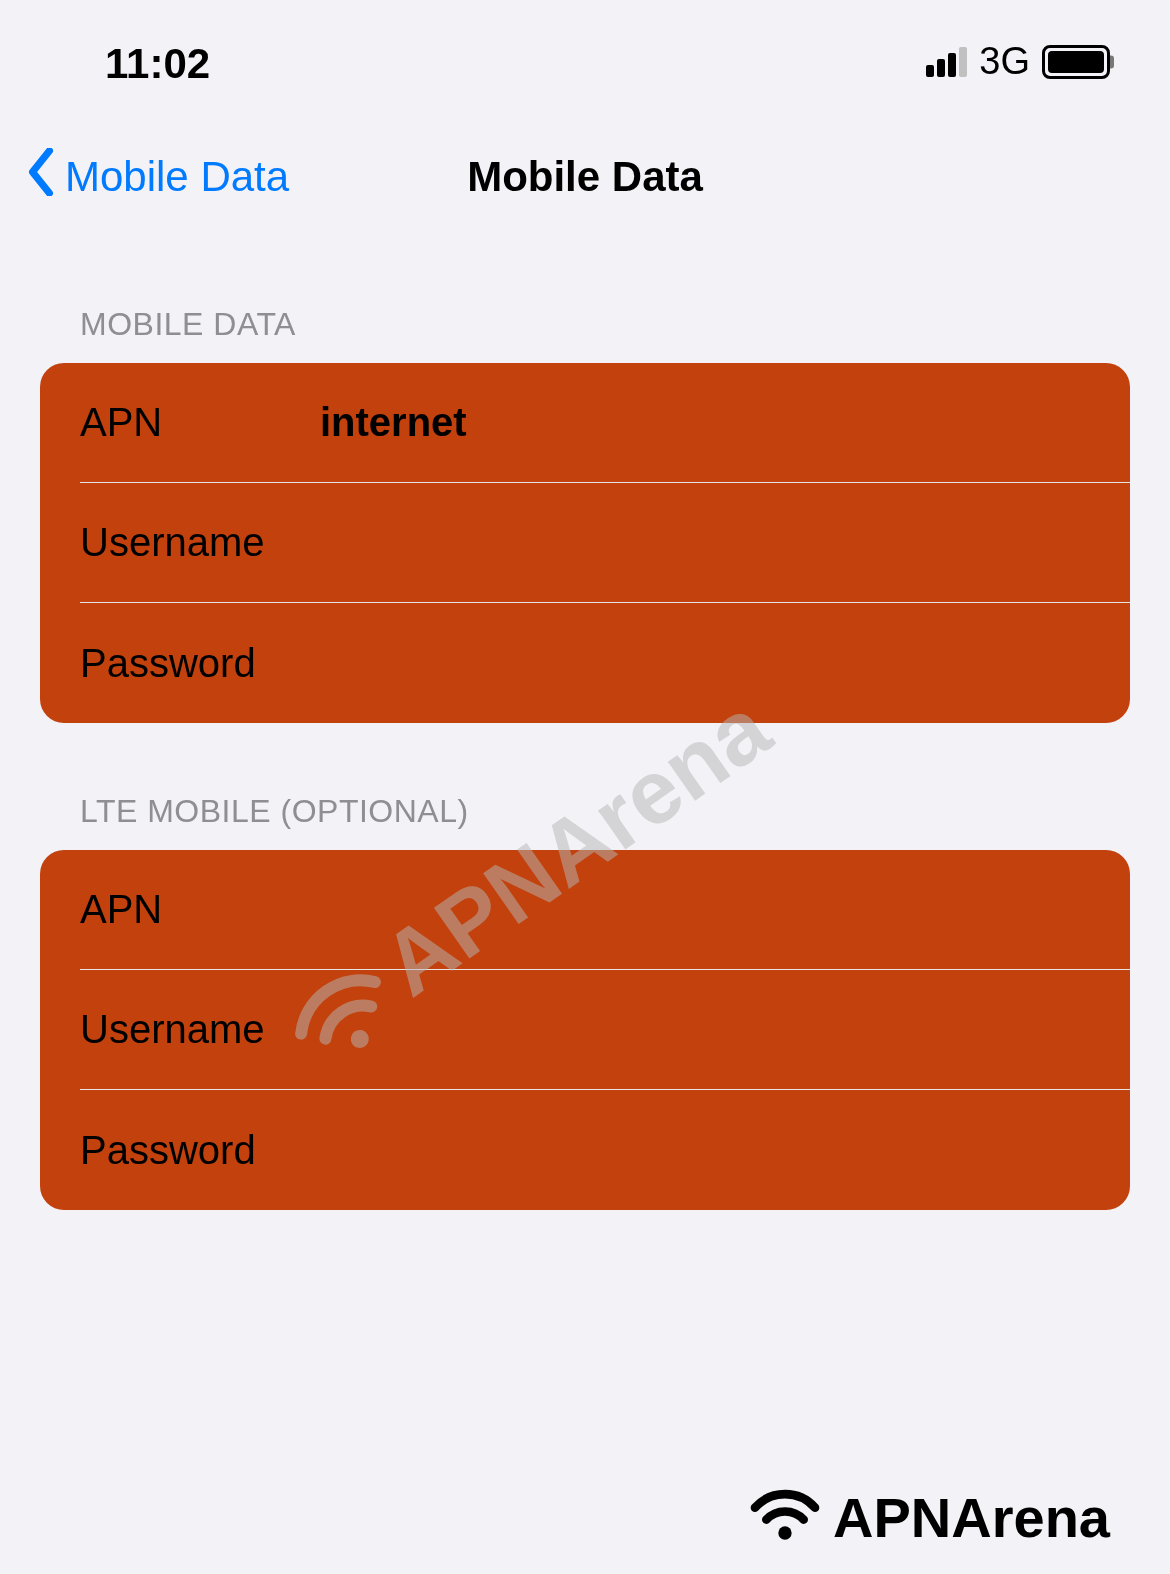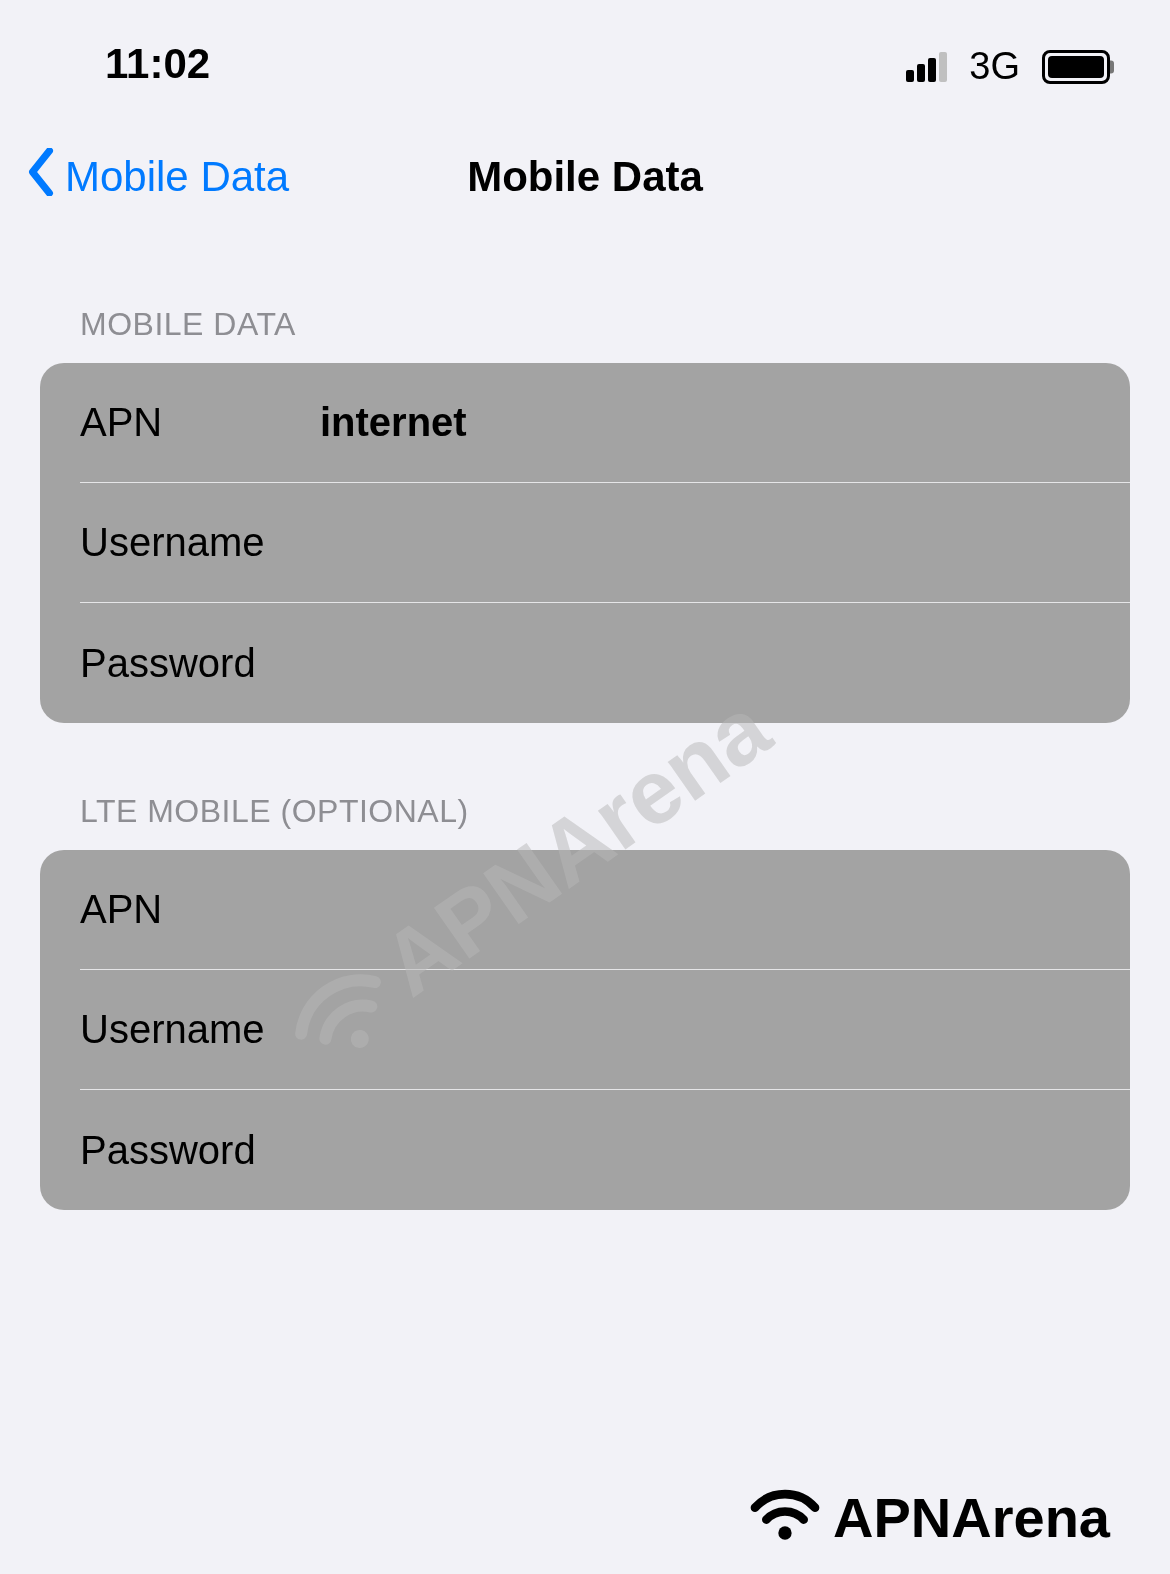--- a/index.html
+++ b/index.html
@@ -11,32 +11,32 @@
     body {
       width: 1170px;
       height: 1574px;
       background: #f2f2f7;
       position: relative;
       overflow: hidden;
     }
     .status-bar {
       display: flex;
       justify-content: space-between;
-      align-items: flex-end;
+      align-items: flex-start;
       padding: 40px 60px 30px 105px;
     }
     .status-time {
       font-size: 42px;
       font-weight: 600;
       color: #000;
     }
     .status-right {
       display: flex;
       align-items: center;
-      gap: 22px;
+      gap: 12px;
     }
     .signal-bars {
       display: flex;
       align-items: flex-end;
       gap: 3px;
     }
     .bar {
       width: 8px;
       border-radius: 2px;
       background: #000;
@@ -109,21 +109,21 @@
       padding: 0 20px;
     }
     .section-header {
       font-size: 32px;
       font-weight: 400;
       color: #8e8e93;
       padding: 70px 0 20px 60px;
       letter-spacing: 0.5px;
     }
     .section-group {
-      background: #a3a3a3;
+      background: #c2410c;
       border-radius: 24px;
       margin: 0 20px;
     }
     .row {
       display: flex;
       align-items: center;
       padding: 32px 40px;
       min-height: 120px;
     }
     .row:not(:last-child) {

